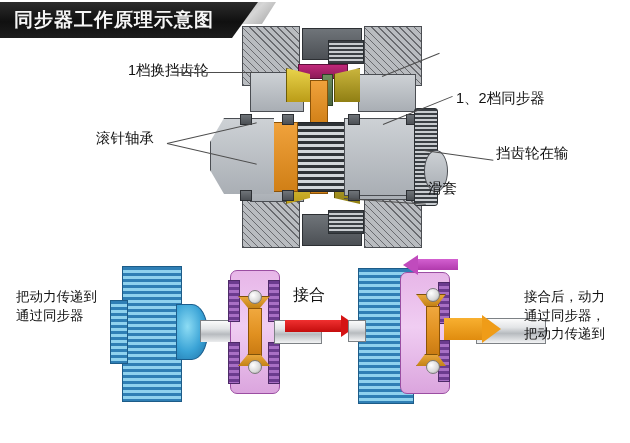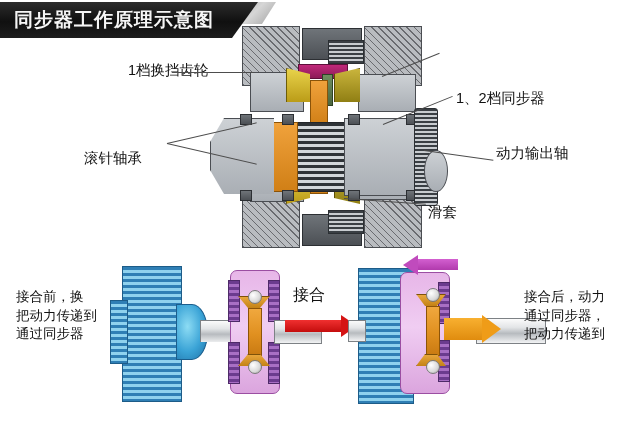--- a/index.html
+++ b/index.html
@@ -186,28 +186,28 @@
   </div>
 
   <div class="abs label" style="left:84px;top:62px;margin-left:44px;">1档换挡齿轮</div>
   <div class="abs leader" style="left:172px;top:72px;width:82px;"></div>
 
   <div class="abs leader" style="left:382px;top:76px;width:62px;transform:rotate(-22deg);"></div>
 
   <div class="abs label" style="left:456px;top:90px;">1、2档同步器</div>
   <div class="abs leader" style="left:383px;top:124px;width:75px;transform:rotate(-22deg);"></div>
 
-  <div class="abs label" style="left:84px;top:130px;margin-top:20px;">滚针轴承</div>
+  <div class="abs label" style="left:96px;top:130px;">滚针轴承</div>
   <div class="abs leader" style="left:167px;top:143px;width:92px;transform:rotate(-13deg);"></div>
   <div class="abs leader" style="left:167px;top:143px;width:92px;transform:rotate(13deg);"></div>
 
-  <div class="abs label" style="left:496px;top:145px;">动力输出轴</div>
+  <div class="abs label" style="left:496px;top:145px;">挡齿轮在输</div>
   <div class="abs leader" style="left:424px;top:150px;width:70px;transform:rotate(8deg);"></div>
 
-  <div class="abs label" style="left:428px;top:204px;">滑套</div>
+  <div class="abs label" style="left:428px;top:180px;">滑套</div>
   <div class="abs leader" style="left:344px;top:198px;width:82px;transform:rotate(4deg);"></div>
 
   <div class="abs" style="left:110px;top:262px;width:178px;height:145px;">
 
     <div class="abs bgear" style="left:12px;top:4px;width:58px;height:134px;"></div>
     <div class="abs bgear" style="left:0px;top:38px;width:16px;height:62px;"></div>
 
     <div class="abs bcone" style="left:66px;top:42px;width:30px;height:54px;border-radius:0 50% 50% 0;"></div>
 
     <div class="abs bshaft" style="left:90px;top:58px;width:42px;height:22px;
@@ -258,21 +258,20 @@
     <div class="abs bshaft" style="left:120px;top:56px;width:68px;height:24px;"></div>
 
     <div class="abs arrow-orange-body" style="left:88px;top:56px;width:38px;height:22px;"></div>
     <div class="abs arrow-orange-head" style="left:126px;top:53px;"></div>
 
     <div class="abs arrow-magenta-body" style="left:62px;top:-3px;width:40px;height:11px;"></div>
     <div class="abs arrow-magenta-head" style="left:47px;top:-7px;"></div>
   </div>
 
   <div class="abs para" style="left:16px;top:288px;width:100px;">
-    <div>接合前，换</div>
     <div>把动力传递到</div>
     <div>通过同步器</div>
   </div>
 
   <div class="abs para" style="left:524px;top:288px;width:104px;">
     <div>接合后，动力</div>
     <div>通过同步器，</div>
     <div>把动力传递到</div>
   </div>
 

